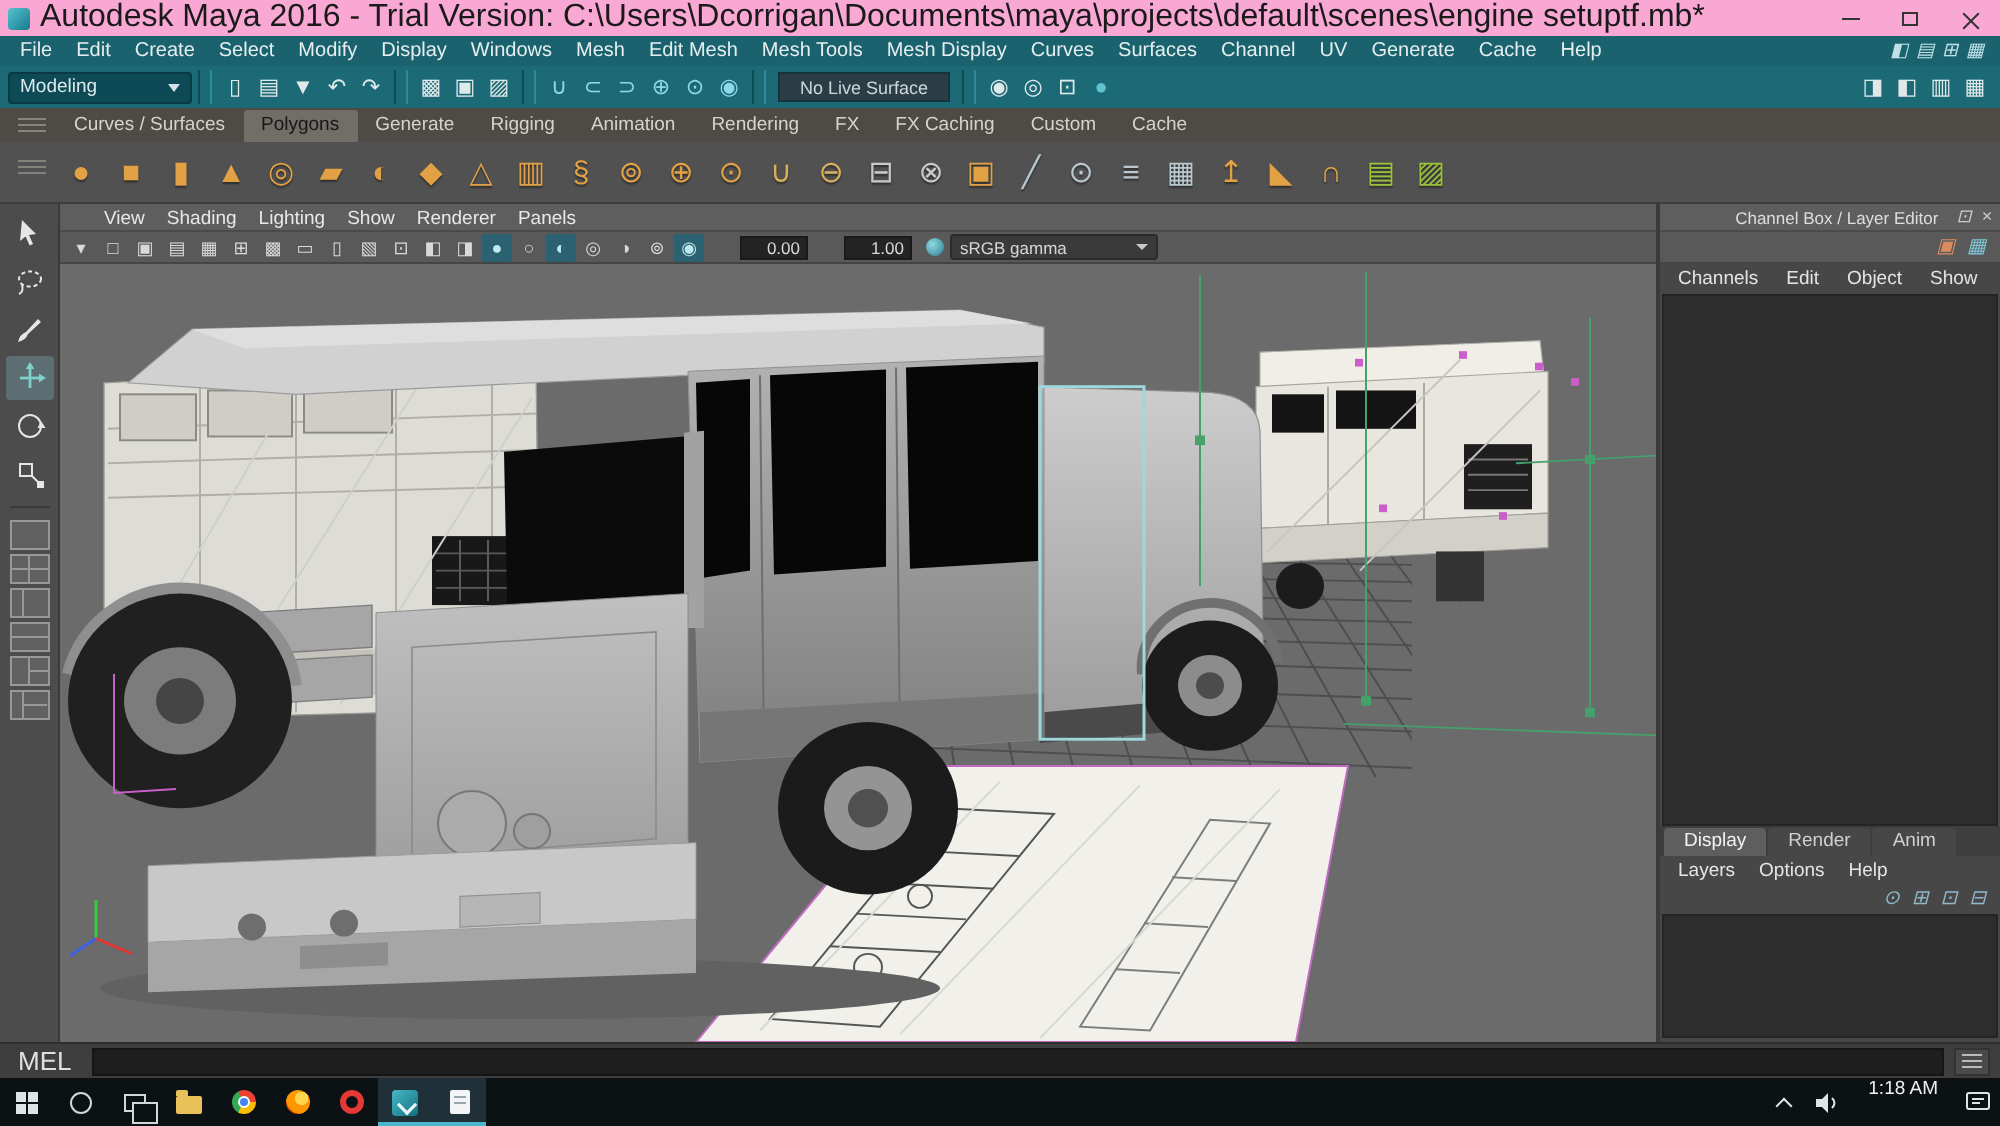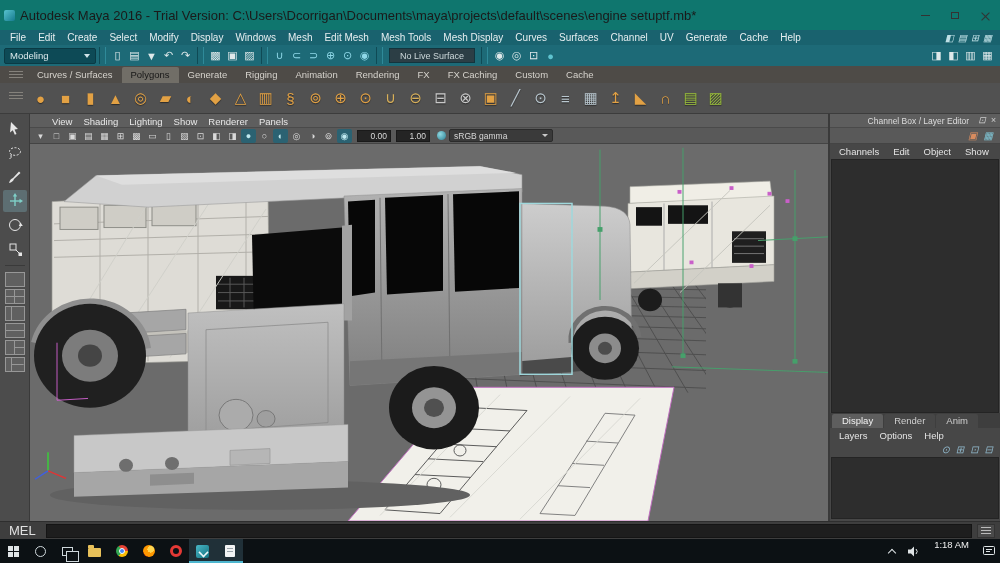--- a/index.html
+++ b/index.html
@@ -1,20 +1,20 @@
 <!DOCTYPE html>
 <html><head>
 <meta charset="utf-8">
 <style>
   *{box-sizing:border-box;margin:0;padding:0}
   body{background:#222;font-family:"Liberation Sans",sans-serif;-webkit-user-select:none}
   .app{width:1000px;height:563px;display:flex;flex-direction:column;overflow:hidden;background:#4c4c4c}
 
   
-  .titlebar{height:30px;background:#0f766e;display:flex;align-items:center;font-size:13px;color:#1a1a1a;flex:none}
+  .titlebar{height:18px;background:#f9a8d4;display:flex;align-items:center;font-size:16px;color:#1a1a1a;flex:none}
   .tb-appicon{width:11px;height:11px;margin:0 5px 0 4px;background:linear-gradient(135deg,#58c3d0,#157a8d);border-radius:2px;flex:none}
   .tb-title{white-space:nowrap;overflow:hidden}
   .tb-controls{margin-left:auto;display:flex;height:100%}
   .tb-btn{width:30px;display:flex;align-items:center;justify-content:center}
   .ic-min{width:9px;height:1px;background:#333}
   .ic-max{width:8px;height:7px;border:1px solid #333}
   .ic-close{width:9px;height:9px;position:relative}
   .ic-close::before,.ic-close::after{content:"";position:absolute;left:4px;top:0;width:1px;height:11px;background:#333}
   .ic-close::before{transform:rotate(45deg)}.ic-close::after{transform:rotate(-45deg)}
 
@@ -62,21 +62,21 @@
 
   .vp{width:798px;display:flex;flex-direction:column;flex:none;min-height:0}
   .pmenus{height:14px;background:#5e5e5e;display:flex;align-items:flex-end;padding:0 22px;border-bottom:1px solid #4a4a4a;flex:none}
   .pm-wrap{display:flex}
   .pmenu{font-size:9.5px;color:#e8e8e8;margin-right:11px;white-space:nowrap}
   .ptoolbar{height:16px;background:#595959;display:flex;align-items:center;padding:0 3px;border-bottom:1px solid #444;flex:none}
   .vp-icons{display:flex;gap:1px}
   .vp-icon{width:15px;height:14px;display:flex;align-items:center;justify-content:center;color:#d9d9d9;font-size:9px;border-radius:2px}
   .vp-icon.active{background:#2b6272;color:#bfe8ef}
   .vp-icon i{font-style:normal}
-  .vpfield{width:34px;height:12px;background:#242424;border:1px solid #1a1a1a;color:#d8d8d8;font-size:8.5px;text-align:right;padding:0 3px;margin-left:5px}
+  .vpfield{width:34px;height:12px;background:#242424;border:1px solid #1a1a1a;color:#d8d8d8;font-size:8.5px;text-align:right;padding:0 3px;margin-left:18px}
   .cs-dot{width:9px;height:9px;border-radius:50%;background:radial-gradient(circle at 35% 35%,#8fd8e0,#2b7f93);margin:0 3px 0 7px;flex:none}
   .cs-dd{height:13px;width:104px;background:#3a3a3a;border:1px solid #2b2b2b;color:#d6d6d6;font-size:8.5px;display:flex;align-items:center;padding:0 4px;border-radius:2px}
   .dd-tri{margin-left:auto;width:0;height:0;border-left:3px solid transparent;border-right:3px solid transparent;border-top:3.5px solid #c9c9c9}
   .canvas{flex:1;position:relative;min-height:0;background:#6b6b6b}
   .canvas svg{position:absolute;inset:0;width:100%;height:100%}
 
   .splitter{width:2px;background:#3a3a3a;flex:none}
 
   
   .channel{flex:1;background:#474747;display:flex;flex-direction:column;min-width:0}

